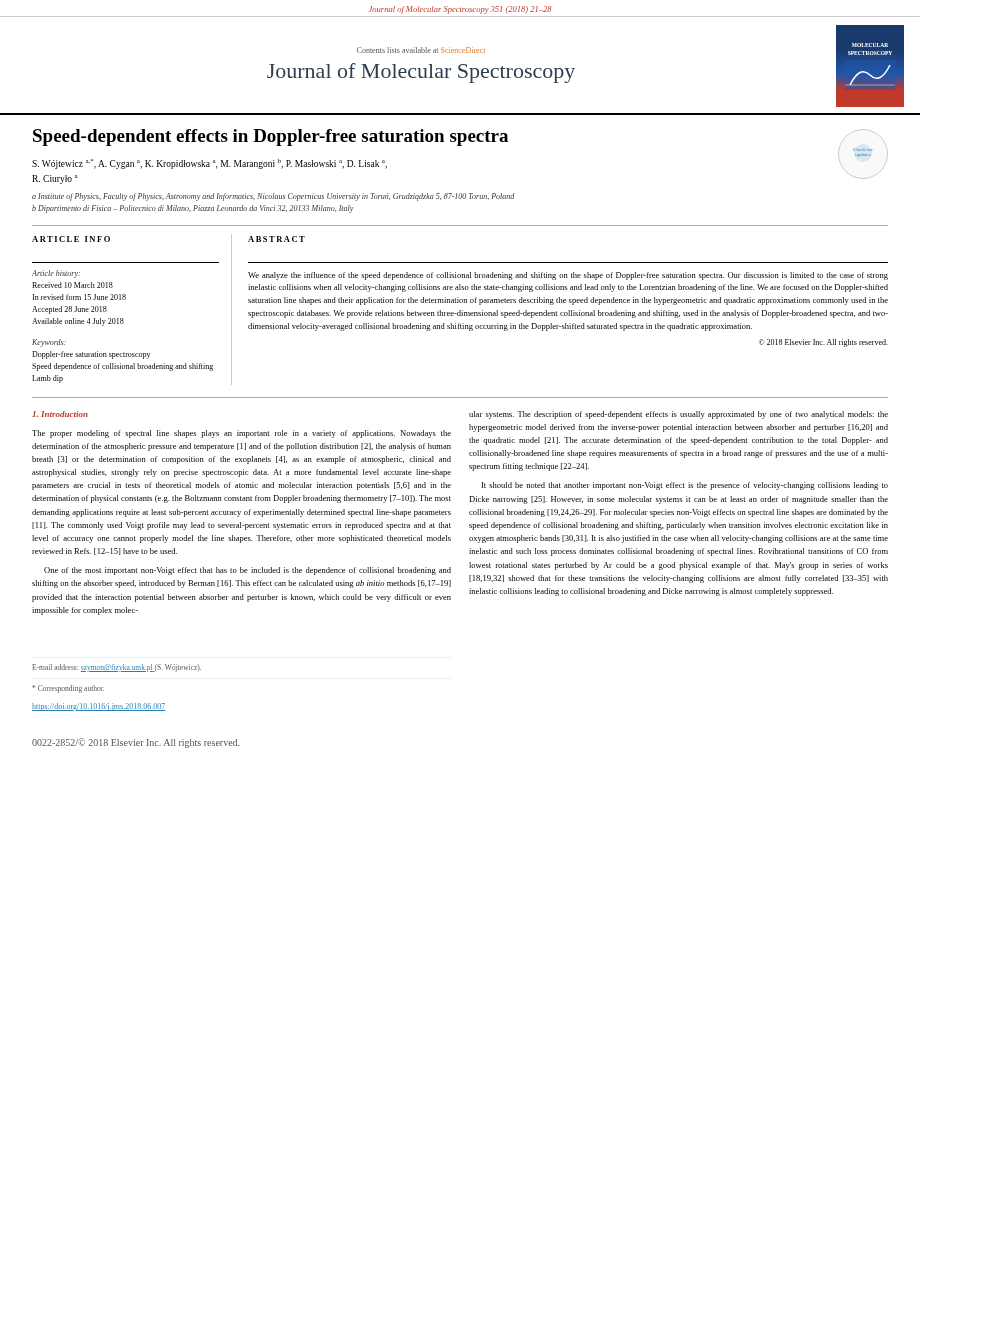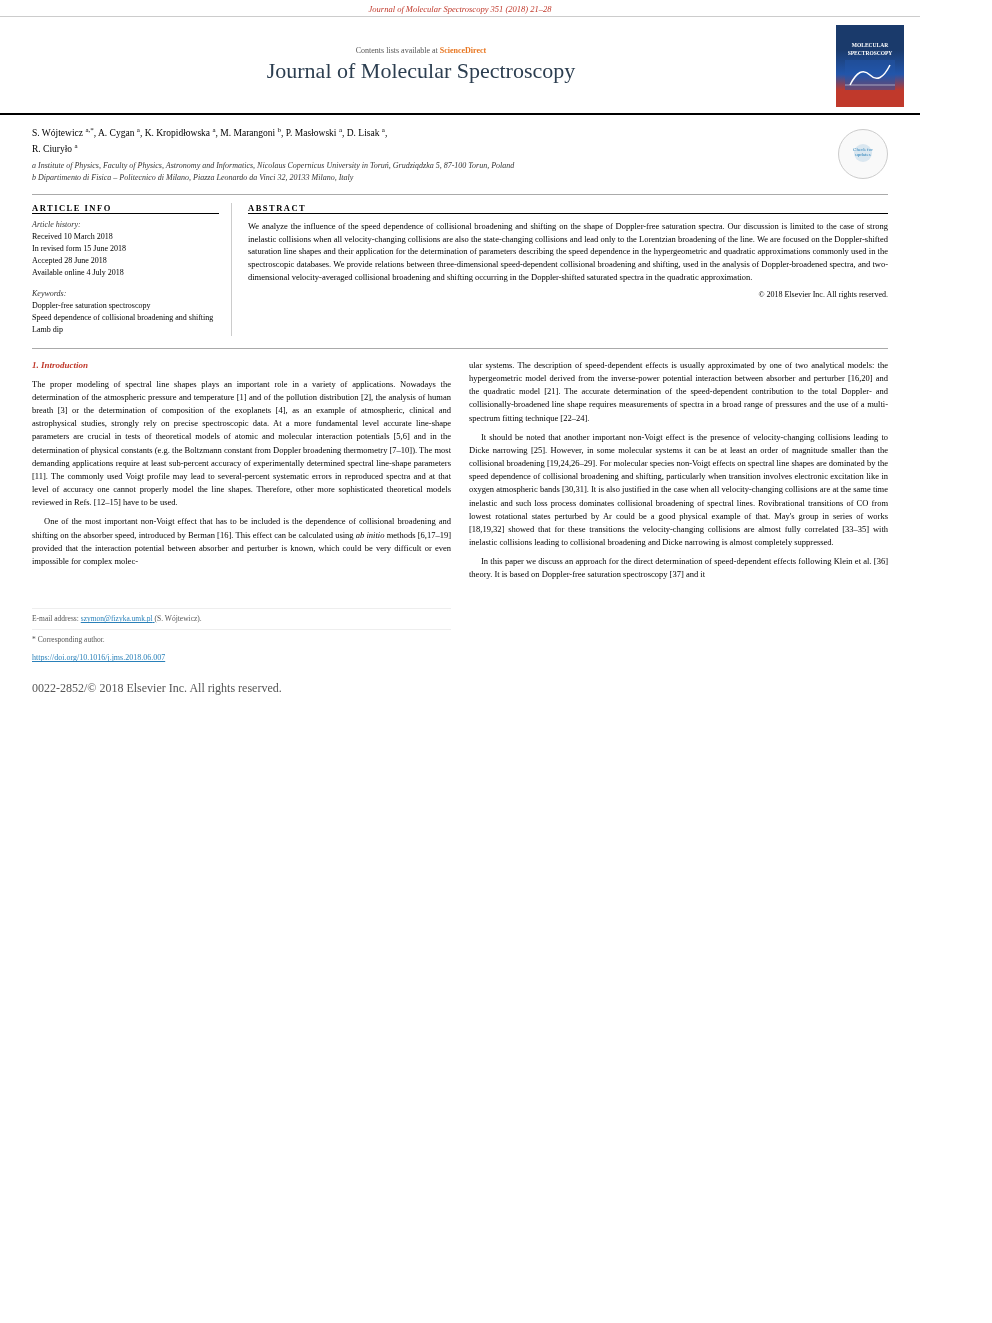--- a/index.html
+++ b/index.html
@@ -174,21 +174,21 @@
     .abstract-col {
       flex: 1;
     }
 
     .section-label {
       font-size: 8.5px;
       font-weight: bold;
       letter-spacing: 1.5px;
       color: #000;
       border-bottom: 1px solid #000;
-      padding-bottom: 0;
+      padding-bottom: 18px;
       margin-bottom: 6px;
       text-transform: uppercase;
     }
 
     .info-subsection-label {
       font-size: 8px;
       font-style: italic;
       margin-bottom: 2px;
       margin-top: 6px;
       color: #333;
@@ -272,23 +272,23 @@
 
     .body-para {
       margin-bottom: 6px;
       text-indent: 12px;
     }
 
     .body-para:first-of-type {
       text-indent: 0;
     }
     .footer-copyright {
-      font-size: 12px;
+      font-size: 10px;
       color: #555;
-      margin-top: 14px;
+      margin-top: 21px;
     }
 
     
     .article-footnote {
       font-size: 7.5px;
       color: #555;
       margin-top: 4px;
       padding-top: 4px;
       border-top: 1px solid #eee;
     }
@@ -303,21 +303,21 @@
   <div class="top-journal-bar">
     <span>Journal of Molecular Spectroscopy 351 (2018) 21–28</span>
   </div>
 
   <div class="header-area">
 
 
     <div class="header-center">
       <div class="sciencedirect-line">
         <span>Contents lists available at</span>
-        <a href="#" style="color:#e87722;font-weight:bold;">ScienceDirect</a>
+        <a href="#" style="color:#e87722;">ScienceDirect</a>
       </div>
       <div class="journal-title-header">Journal of Molecular Spectroscopy</div>
     </div>
 
     <div class="journal-cover-img">
       <div class="journal-cover-box">
         <div class="cover-title">MOLECULAR<br>SPECTROSCOPY</div>
         <svg width="50" height="30" viewBox="0 0 50 30" style="margin-top:3px;">
           <rect x="0" y="0" width="50" height="30" fill="#2255aa" opacity="0.5"></rect>
           <path d="M5,25 Q15,5 25,15 Q35,25 45,5" stroke="#fff" stroke-width="1.5" fill="none"></path>
@@ -334,20 +334,21 @@
         <div class="badge-inner">
           <svg width="20" height="20" viewBox="0 0 20 20">
             <circle cx="10" cy="10" r="9" fill="#2980b9" opacity="0.15"></circle>
             <text x="10" y="8" text-anchor="middle" font-size="5" fill="#2980b9">Check for</text>
             <text x="10" y="13" text-anchor="middle" font-size="5" fill="#2980b9">updates</text>
           </svg>
         </div>
       </div>
     </div>
 
+    <div class="article-title">Speed-dependent effects in Doppler-free saturation spectra</div>
 
     <div class="authors-line">
       <span>S. Wójtewicz <sup>a,*</sup>, A. Cygan <sup>a</sup>, K. Kropidłowska <sup>a</sup>, M. Marangoni <sup>b</sup>, P. Masłowski <sup>a</sup>, D. Lisak <sup>a</sup>,</span><br>
       <span>R. Ciuryło <sup>a</sup></span>
     </div>
 
     <div class="affiliations">
       <div>a Institute of Physics, Faculty of Physics, Astronomy and Informatics, Nicolaus Copernicus University in Toruń, Grudziądzka 5, 87-100 Torun, Poland</div>
       <div>b Dipartimento di Fisica – Politecnico di Milano, Piazza Leonardo da Vinci 32, 20133 Milano, Italy</div>
     </div>
@@ -411,22 +412,19 @@
         </div>
       </div>
 
       <div class="body-col">
         <p class="body-para" style="text-indent:0;">
           ular systems. The description of speed-dependent effects is usually approximated by one of two analytical models: the hypergeometric model derived from the inverse-power potential interaction between absorber and perturber [16,20] and the quadratic model [21]. The accurate determination of the speed-dependent contribution to the total Doppler- and collisionally-broadened line shape requires measurements of spectra in a broad range of pressures and the use of a multi-spectrum fitting technique [22–24].
         </p>
         <p class="body-para">
           It should be noted that another important non-Voigt effect is the presence of velocity-changing collisions leading to Dicke narrowing [25]. However, in some molecular systems it can be at least an order of magnitude smaller than the collisional broadening [19,24,26–29]. For molecular species non-Voigt effects on spectral line shapes are dominated by the speed dependence of collisional broadening and shifting, particularly when transition involves electronic excitation like in oxygen atmospheric bands [30,31]. It is also justified in the case when all velocity-changing collisions are at the same time inelastic and such loss process dominates collisional broadening of spectral lines. Rovibrational transitions of CO from lowest rotational states perturbed by Ar could be a good physical example of that. May's group in series of works [18,19,32] showed that for these transitions the velocity-changing collisions are almost fully correlated [33–35] with inelastic collisions leading to collisional broadening and Dicke narrowing is almost completely suppressed.
         </p>
-        <p class="body-para">
-          In this paper we discuss an approach for the direct determination of speed-dependent effects following Klein et al. [36] theory. It is based on Doppler-free saturation spectroscopy [37] and it
-        </p>
       </div>
 
     </div>
 
   </div>
 
 </div>
 
 </body></html>

